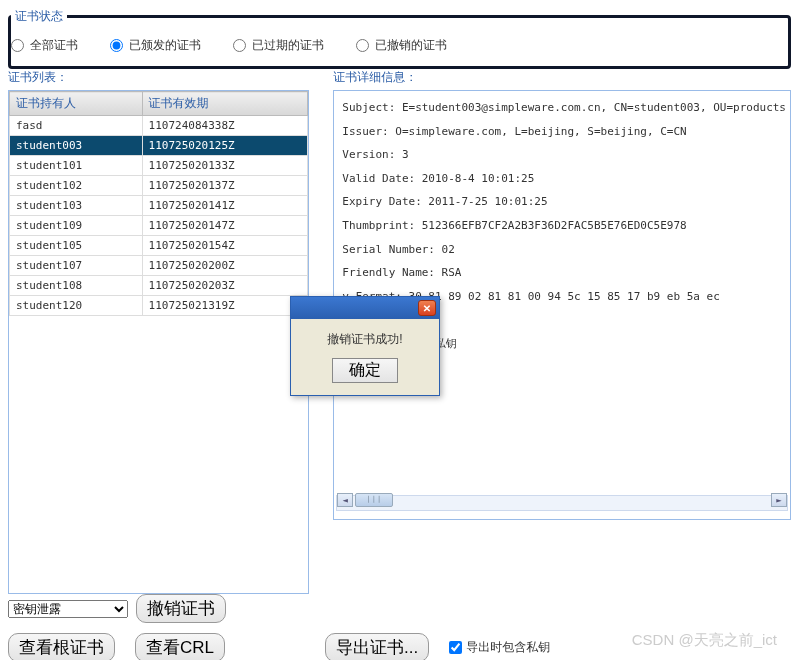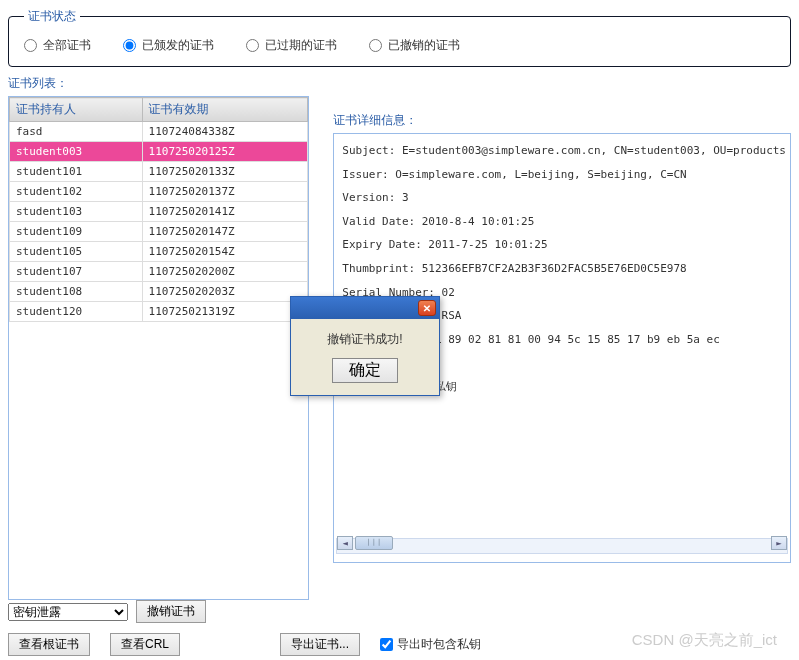--- a/index.html
+++ b/index.html
@@ -1,40 +1,40 @@
 <!DOCTYPE html>
 <html><head>
 <meta charset="utf-8">
 <style>
 * { box-sizing: border-box; margin: 0; padding: 0; }
 body { font-family: SimSun, "宋体", Arial, sans-serif; font-size: 12px; color: #333; background: #fff; width: 799px; height: 660px; position: relative; padding: 8px; }
-fieldset.status { border: 1px solid #0f172a; border-radius: 4px; padding: 8px 15px; margin-bottom: 8px; }
+fieldset.status { border: 3px solid #0f172a; border-radius: 4px; padding: 8px 0; margin-bottom: 0; }
 fieldset.status legend { color: #2b5da6; padding: 0 4px; }
 .radio-group { display: flex; gap: 32px; padding: 4px 0; }
 .radio-item { display: flex; align-items: center; gap: 4px; cursor: pointer; }
 .radio-item input { margin-right: 2px; }
-.cols { display: flex; gap: 24px; align-items: center; }
+.cols { display: flex; gap: 24px; }
 .col-left { width: 340px; }
 .col-right { flex: 1; }
 .section-label { color: #2b5da6; margin-bottom: 4px; }
 .list-box { border: 1px solid #99bbe8; height: 504px; background: #fff; }
 table { width: 100%; border-collapse: collapse; font-size: 12px; }
 th { background: linear-gradient(#f0f0f0, #d8d8d8); border: 1px solid #bbb; padding: 3px 6px; text-align: left; font-weight: normal; color: #2b5da6; }
 td { border: 1px solid #ddd; padding: 3px 6px; font-family: monospace, sans-serif; font-size: 11px; }
-tr.selected td { background: #ec4899; color: #fff; }
+tr.selected td { background: #0c4a6e; color: #fff; }
 .detail-box { border: 1px solid #99bbe8; height: 430px; padding: 8px 4px 4px 8px; font-family: monospace, sans-serif; font-size: 11px; overflow: hidden; white-space: nowrap; position: relative; }
 .detail-box div { margin-bottom: 6px; line-height: 1.6; }
 .scrollbar-h { position: absolute; bottom: 2px; left: 2px; right: 2px; height: 16px; background: #eef3fb; border: 1px solid #cdd9ed; display: flex; align-items: center; }
 .scroll-btn { width: 16px; height: 14px; background: linear-gradient(#e8f0fb,#cdd9ed); border: 1px solid #9ab; display:flex; align-items:center; justify-content:center; font-size:9px; color:#557; }
 .scroll-thumb { width: 38px; height: 14px; background: linear-gradient(#d6e4f5,#b8cde8); border: 1px solid #9ab; margin-left: 2px; border-radius:2px; position:relative; }
 .scroll-thumb::after { content:"|||"; font-size:7px; color:#789; position:absolute; left:50%; top:50%; transform:translate(-50%,-50%); letter-spacing:1px; }
 .bottom-row { margin-top: 0; display: flex; align-items: center; gap: 8px; }
 .bottom-row2 { margin-top: 10px; display: flex; align-items: center; gap: 20px; }
 select.combo { width: 120px; font-size: 12px; }
-button.btn { background: linear-gradient(#f6f6f6,#e4e4e4); border: 1px solid #999; border-radius: 0; padding: 2px 10px; font-size: 12px; cursor: pointer; }
+button.btn { background: linear-gradient(#f6f6f6,#e4e4e4); border: 1px solid #999; border-radius: 10px; padding: 2px 10px; font-size: 17px; cursor: pointer; }
 .checkbox-label { display: flex; align-items: center; gap: 4px; }
 .dialog { position: absolute; left: 290px; top: 296px; width: 150px; background: #ece9d8; border: 1px solid #2a5fb0; box-shadow: 2px 2px 6px rgba(0,0,0,0.3); }
 .dialog-titlebar { background: linear-gradient(#3b77d1, #2a5fb0); height: 22px; display: flex; justify-content: flex-end; align-items: center; padding: 0 3px; }
 .close-btn { width: 18px; height: 16px; background: linear-gradient(#f08050,#d84020); border:1px solid #a03010; border-radius:3px; display:flex;align-items:center;justify-content:center;color:#fff;font-size:10px;font-weight:bold; cursor:pointer; }
 .dialog-body { padding: 12px; text-align: center; }
 .dialog-msg { margin-bottom: 10px; }
 .dialog-btn { padding: 1px 16px; background: linear-gradient(#f6f6f6,#e4e4e4); border:1px solid #888; cursor:pointer; font-size:16px; }
 .watermark { position: absolute; right: 22px; bottom: 10px; color: #ccc; font-size: 15px; pointer-events:none; }
 </style>
 </head>

